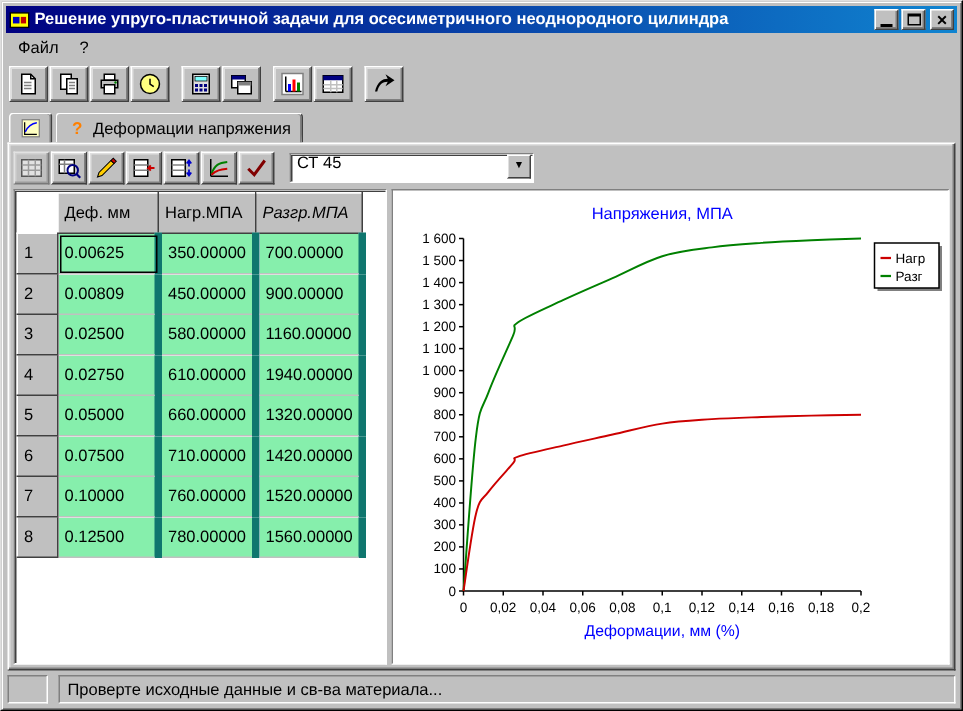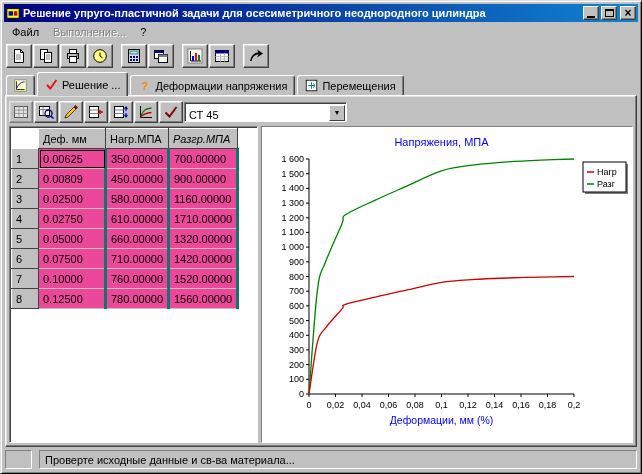--- a/index.html
+++ b/index.html
@@ -39,32 +39,32 @@
     border-radius:3px 3px 0 0;padding:2px 7px;height:20px;display:flex;align-items:center;gap:4px;margin-right:2px;
     cursor:default;box-shadow:inset -1px 0 0 #808080}
   .tab.active{height:24px;margin-bottom:-1px;z-index:3}
   .tab .icn svg{width:13px;height:13px;display:block}
   .tab-label{white-space:nowrap}
   
   .panel{flex:1;background:#c0c0c0;border:1px solid;border-color:#fff #404040 #404040 #fff;
     box-shadow:inset -1px -1px 0 #808080,inset 1px 1px 0 #dfdfdf;display:flex;flex-direction:column;position:relative;z-index:1;
     margin:0 1px;padding:2px;min-height:0}
   .toolbar.edit{height:27px;padding:2px 1px}
-  .combo{width:163px;height:20px;background:#fff;border:1px solid;border-color:#808080 #fff #fff #808080;
-    box-shadow:inset 1px 1px 0 #404040;display:flex;align-items:flex-end}
+  .combo{margin-left:9px;width:163px;height:20px;background:#fff;border:1px solid;border-color:#808080 #fff #fff #808080;
+    box-shadow:inset 1px 1px 0 #404040;display:flex;align-items:flex-start}
   .combo-value{flex:1;padding:0 4px;white-space:nowrap;overflow:hidden}
   .combo-btn{width:16px;height:16px;margin-right:1px;background:#c0c0c0;border:1px solid;border-color:#fff #404040 #404040 #fff;
     display:flex;align-items:center;justify-content:center;font-size:7px;cursor:default}
   .content{flex:1;display:flex;gap:3px;padding:1px;min-height:0}
   .table-panel{width:249px;flex:0 0 auto;background:#fff;border:1px solid;border-color:#808080 #fff #fff #808080;
     box-shadow:inset 1px 1px 0 #404040;overflow:hidden;padding:1px 0 0 1px}
   table{border-collapse:collapse;font-size:11px;table-layout:fixed}
   th.colhdr,td.rowhdr{background:#c0c0c0;border:1px solid;border-color:#fff #404040 #404040 #fff;
-    font-weight:normal;text-align:left;padding:2px 4px;height:20px}
-  td.cell{border-right:3px solid #0f766e;border-bottom:1px solid #c0c0c0;padding:2px 4px;background:#ec4899;height:19px;
+    font-weight:normal;text-align:left;padding:2px 4px;height:27px}
+  td.cell{border-right:5px solid #0f766e;border-bottom:1px solid #c0c0c0;padding:2px 4px;background:#86efac;height:19px;
     white-space:nowrap;overflow:hidden}
   td.cell-focus{outline:1px solid #000;outline-offset:-2px}
   .chart-panel{flex:1;background:#fff;border:1px solid;border-color:#808080 #fff #fff #808080;position:relative;min-width:0}
   .chart-panel svg{display:block}
   
   .statusbar{height:23px;flex:0 0 auto;display:flex;gap:7px;padding:3px 1px 1px 1px;align-items:stretch}
   .status-cell{border:1px solid;border-color:#808080 #fff #fff #808080;display:flex;align-items:center;padding:0 5px;background:#c0c0c0}
   .status-cell.first{width:27px;flex:0 0 auto}
   .status-cell.msg{flex:1;white-space:nowrap;overflow:hidden}
 </style>
@@ -88,21 +88,20 @@
     <span class="tb-btn">
         <span class="glyph-max"></span>
       </span>
     <span class="tb-btn" style="margin-left:3px">
         <span class="glyph-close">×</span>
       </span>
   </div>
 
   <div class="menubar">
       <span class="menu-item">Файл</span>
-      <span class="menu-item disabled">Выполнение...</span>
       <span class="menu-item">?</span>
     </div>
 
   <div class="toolbar main">
       <button class="tbtn">
         <span class="icn">
           <svg viewBox="0 0 16 16">
             <path d="M3.5 1.5h6l3 3v10h-9z" fill="#fff" stroke="#000"></path>
             <path d="M9.5 1.5v3h3" fill="none" stroke="#000"></path>
             <path d="M5 7h5M5 9h5M5 11h5" stroke="#808080"></path>
@@ -197,44 +196,27 @@
   <div class="tabbar">
       <div class="tab">
         <span class="icn">
           <svg viewBox="0 0 16 16">
             <rect x="1" y="1" width="14" height="14" fill="#ffffc0" stroke="#808080"></rect>
             <path d="M3 3v10h10" stroke="#000" fill="none"></path>
             <path d="M3.5 11C6 5.5 9 4 13 3.5" fill="none" stroke="#0000ff" stroke-width="1.2"></path>
           </svg>
         </span>
       </div>
-      <div class="tab active">
-        <span class="icn">
-          <svg viewBox="0 0 16 16">
-            <path d="M2.5 8.5l4 4.5L14 2.5" fill="none" stroke="#ff0000" stroke-width="2.2"></path>
-          </svg>
-        </span>
-        <span class="tab-label">Решение ...</span>
-      </div>
       <div class="tab">
         <span class="icn">
           <svg viewBox="0 0 16 16">
             <text x="8" y="13" text-anchor="middle" font-size="14" font-weight="bold" fill="#ff8000" font-family="Liberation Sans,sans-serif">?</text>
           </svg>
         </span>
         <span class="tab-label">Деформации напряжения</span>
-      </div>
-      <div class="tab">
-        <span class="icn">
-          <svg viewBox="0 0 16 16">
-            <rect x="1.5" y="1.5" width="13" height="13" fill="#fff" stroke="#000"></rect>
-            <path d="M4 8h8M8 4v8M10.5 5.5L12 8l-1.5 2.5" stroke="#008080" fill="none" stroke-width="1.2"></path>
-          </svg>
-        </span>
-        <span class="tab-label">Перемещения</span>
       </div>
     </div>
 
   <div class="panel">
     <div class="toolbar edit">
       <span id="edit-buttons" style="display:flex;align-items:center">
           <button class="tbtn small disabled">
             <span class="icn">
               <svg viewBox="0 0 16 16">
                 <rect x="1.5" y="2.5" width="13" height="11" fill="#fff" stroke="#000"></rect>
@@ -327,21 +309,21 @@
               <tr>
                 <td class="rowhdr">3</td>
                 <td class="cell">0.02500</td>
                 <td class="cell">580.00000</td>
                 <td class="cell">1160.00000</td>
               </tr>
               <tr>
                 <td class="rowhdr">4</td>
                 <td class="cell">0.02750</td>
                 <td class="cell">610.00000</td>
-                <td class="cell">1710.00000</td>
+                <td class="cell">1940.00000</td>
               </tr>
               <tr>
                 <td class="rowhdr">5</td>
                 <td class="cell">0.05000</td>
                 <td class="cell">660.00000</td>
                 <td class="cell">1320.00000</td>
               </tr>
               <tr>
                 <td class="rowhdr">6</td>
                 <td class="cell">0.07500</td>

